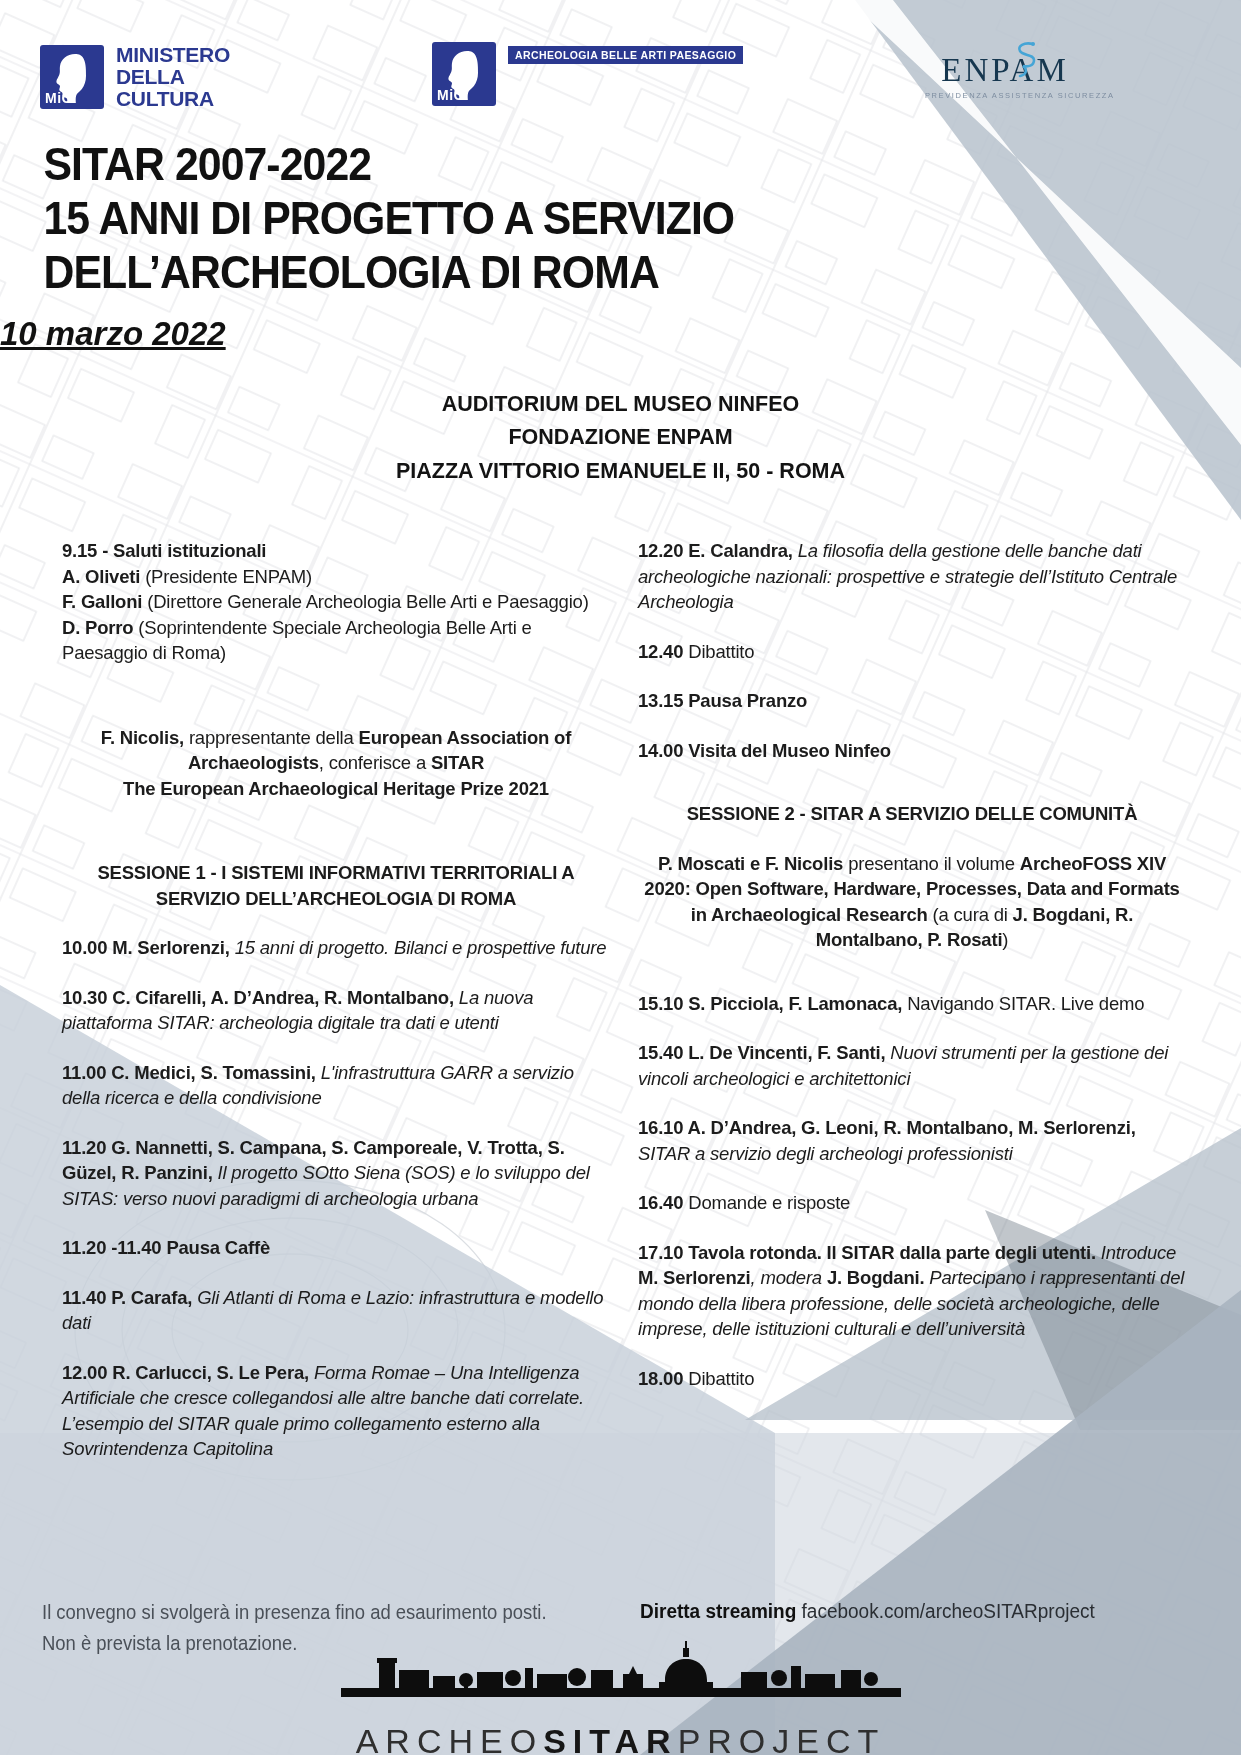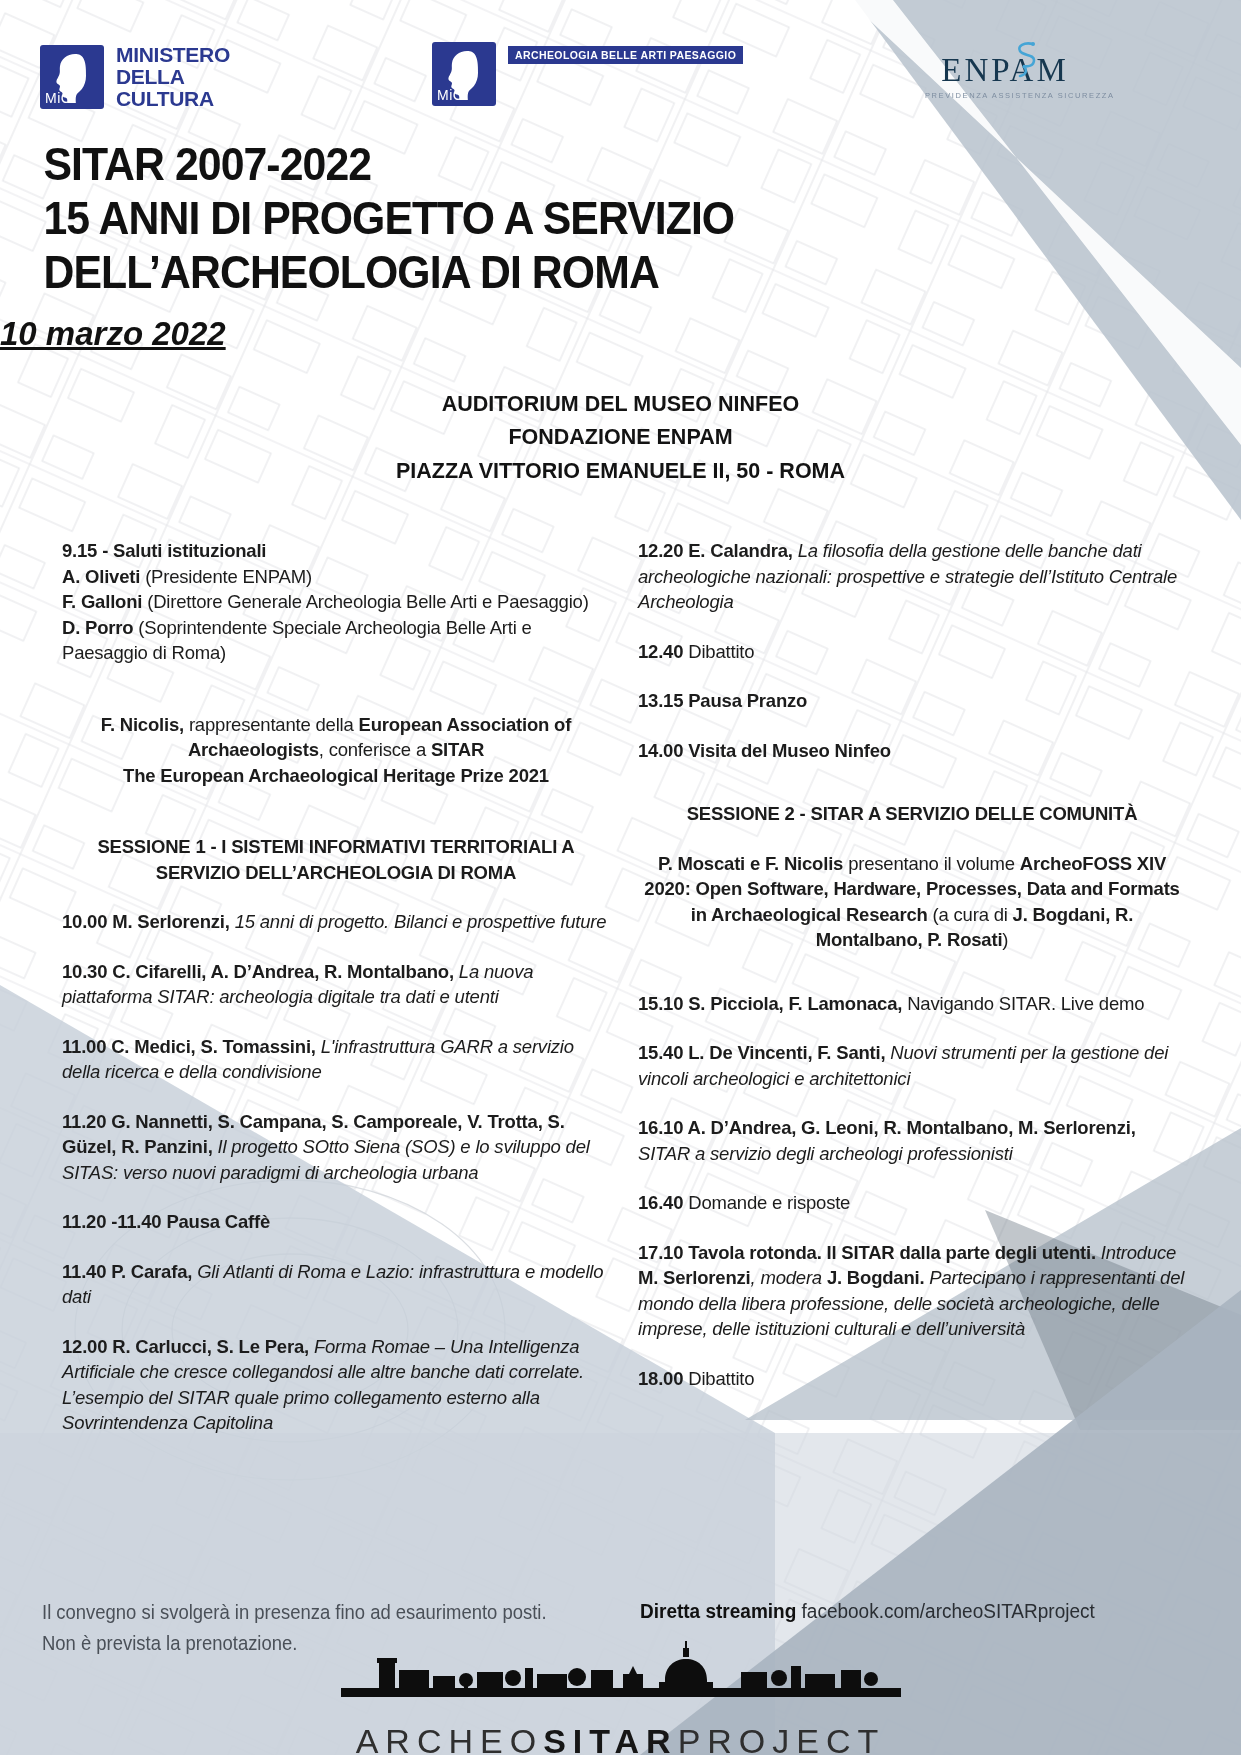--- a/index.html
+++ b/index.html
@@ -4,21 +4,21 @@
 <style>
   html,body{margin:0;padding:0;background:#888;}
   .page{position:relative;width:1241px;height:1755px;margin:0 auto;background:#fff;overflow:hidden;
         font-family:"Liberation Sans","DejaVu Sans",sans-serif;color:#1c1c1c;}
   .bg{position:absolute;left:0;top:0;z-index:0;}
   .layer{position:absolute;z-index:2;}
 
   
   .logo-mic{left:40px;top:44px;display:flex;gap:12px;align-items:center;}
   .mic-square{position:relative;width:64px;height:64px;background:var(--mic_blue,#2b3990);border-radius:3px;flex:0 0 auto;}
-  .mic-mark{position:absolute;left:5px;bottom:3px;color:#fff;font-weight:400;font-size:14px;letter-spacing:.5px;}
+  .mic-mark{position:absolute;left:5px;bottom:3px;color:#fff;font-weight:700;font-size:14px;letter-spacing:.5px;}
   .mic-lines{color:var(--mic_blue,#2b3990);font-weight:700;font-size:21px;line-height:1.04;letter-spacing:-.3px;}
   .logo-sopr{left:432px;top:42px;display:flex;gap:12px;align-items:flex-start;}
   .sopr-lines{color:var(--mic_blue,#2b3990);font-weight:700;font-size:18px;line-height:1.1;letter-spacing:-.3px;padding-top:4px;}
   .sopr-banner{margin-top:4px;background:var(--mic_blue,#2b3990);color:#fff;font-weight:700;font-size:10.5px;
                letter-spacing:.4px;padding:3px 7px;width:max-content;}
   .logo-enpam{left:925px;top:52px;width:160px;text-align:center;}
   .enpam-snake{position:absolute;left:86px;top:-12px;}
   .enpam-name{font-family:"Liberation Serif","DejaVu Serif",serif;font-size:33px;letter-spacing:3px;
               color:var(--enpam_navy,#16374f);}
   .enpam-tagline{font-size:7.5px;letter-spacing:1.6px;color:#7d8da0;margin-top:2px;white-space:nowrap;}
@@ -29,21 +29,21 @@
               transform:scaleX(.93);transform-origin:center;}
   .date-line{margin-top:16px;font-weight:700;font-style:italic;font-size:33px;color:#111;text-decoration:underline;}
   .venue{left:0;top:388px;width:1241px;text-align:center;font-weight:700;font-size:21.5px;line-height:1.55;color:#131313;}
 
   
   .col{position:absolute;z-index:2;top:538px;width:548px;font-size:18.5px;line-height:1.38;letter-spacing:-.2px;}
   .col-left{left:62px;}
   .col-right{left:638px;}
   .p-item{margin-top:24px;}
   .p-item.sp-first{margin-top:0;}
-  .p-item.sp-section{margin-top:46px;}
+  .p-item.sp-section{margin-top:59px;}
   .col-right .p-item.sp-section{margin-top:38px;}
   .al-center{text-align:center;}
   .k-heading{font-weight:700;}
   .s-b{font-weight:700;}
   .s-i{font-style:italic;}
 
   
   .footer-note{left:42px;top:1597px;width:600px;font-size:20.5px;line-height:1.5;color:#4a5058;
                transform:scaleX(.9);transform-origin:left top;}
   .streaming{left:640px;top:1600px;width:560px;font-size:20px;color:#2a2e33;transform:scaleX(.95);transform-origin:left top;}

